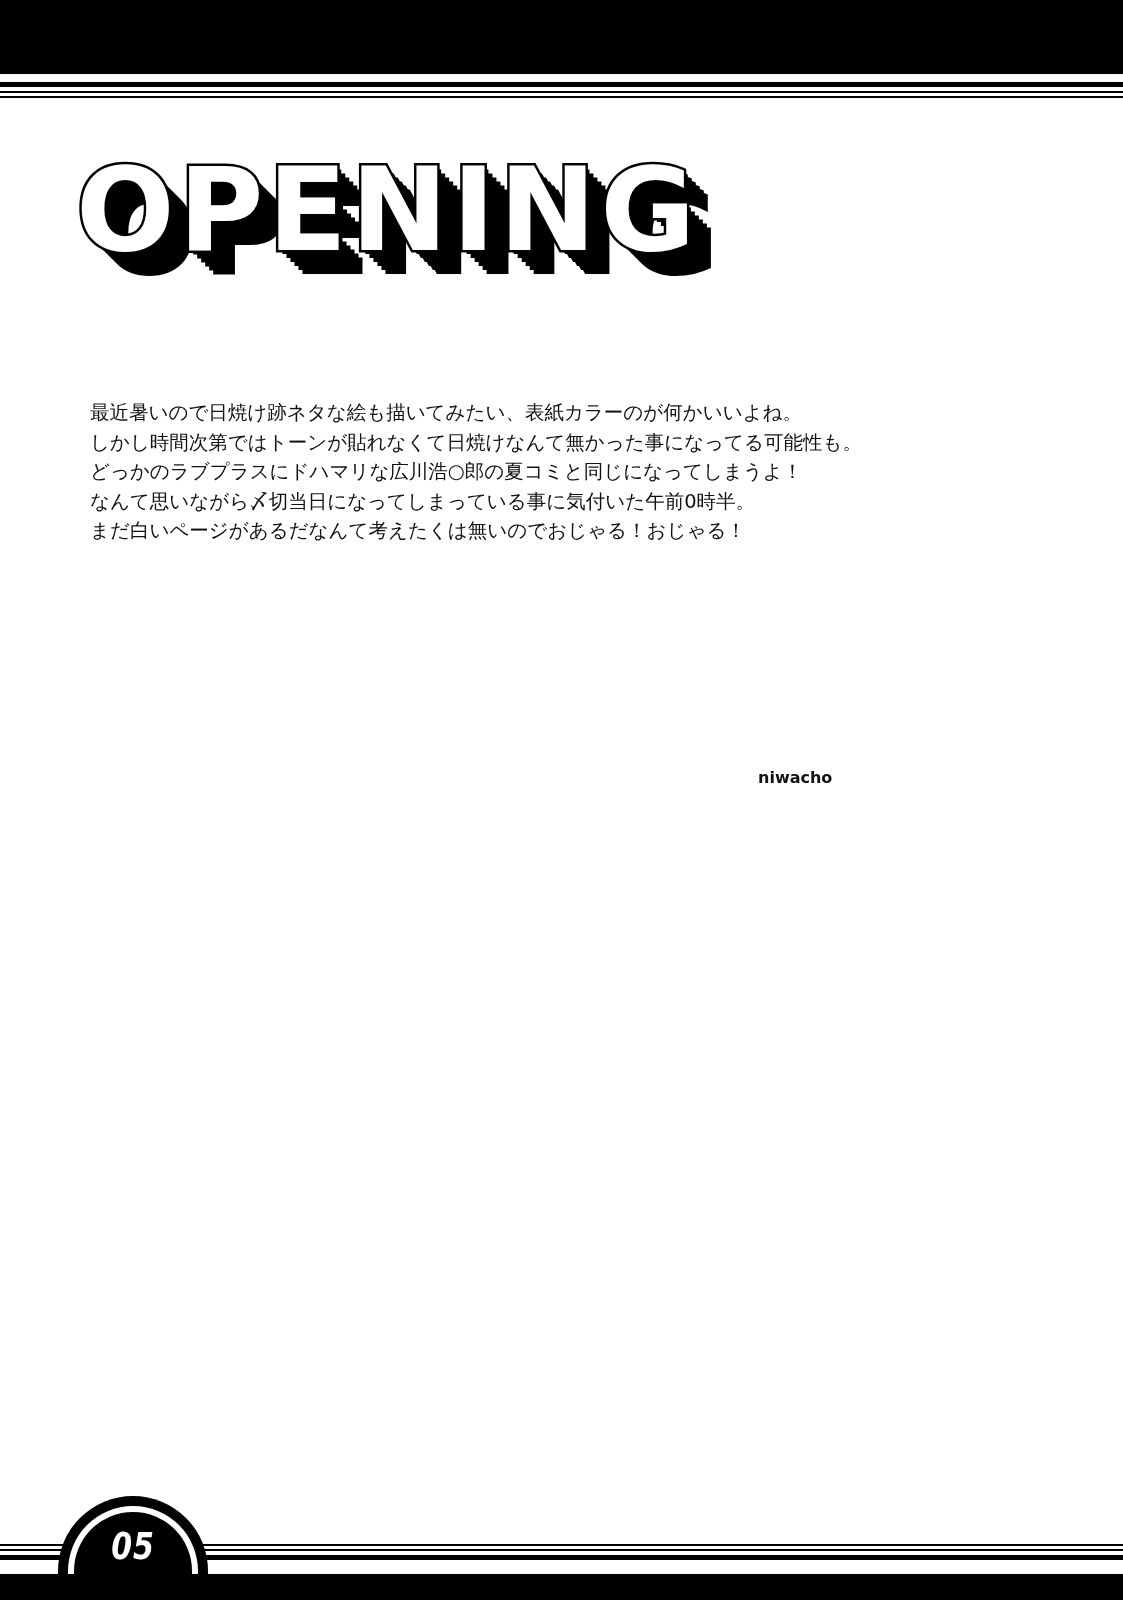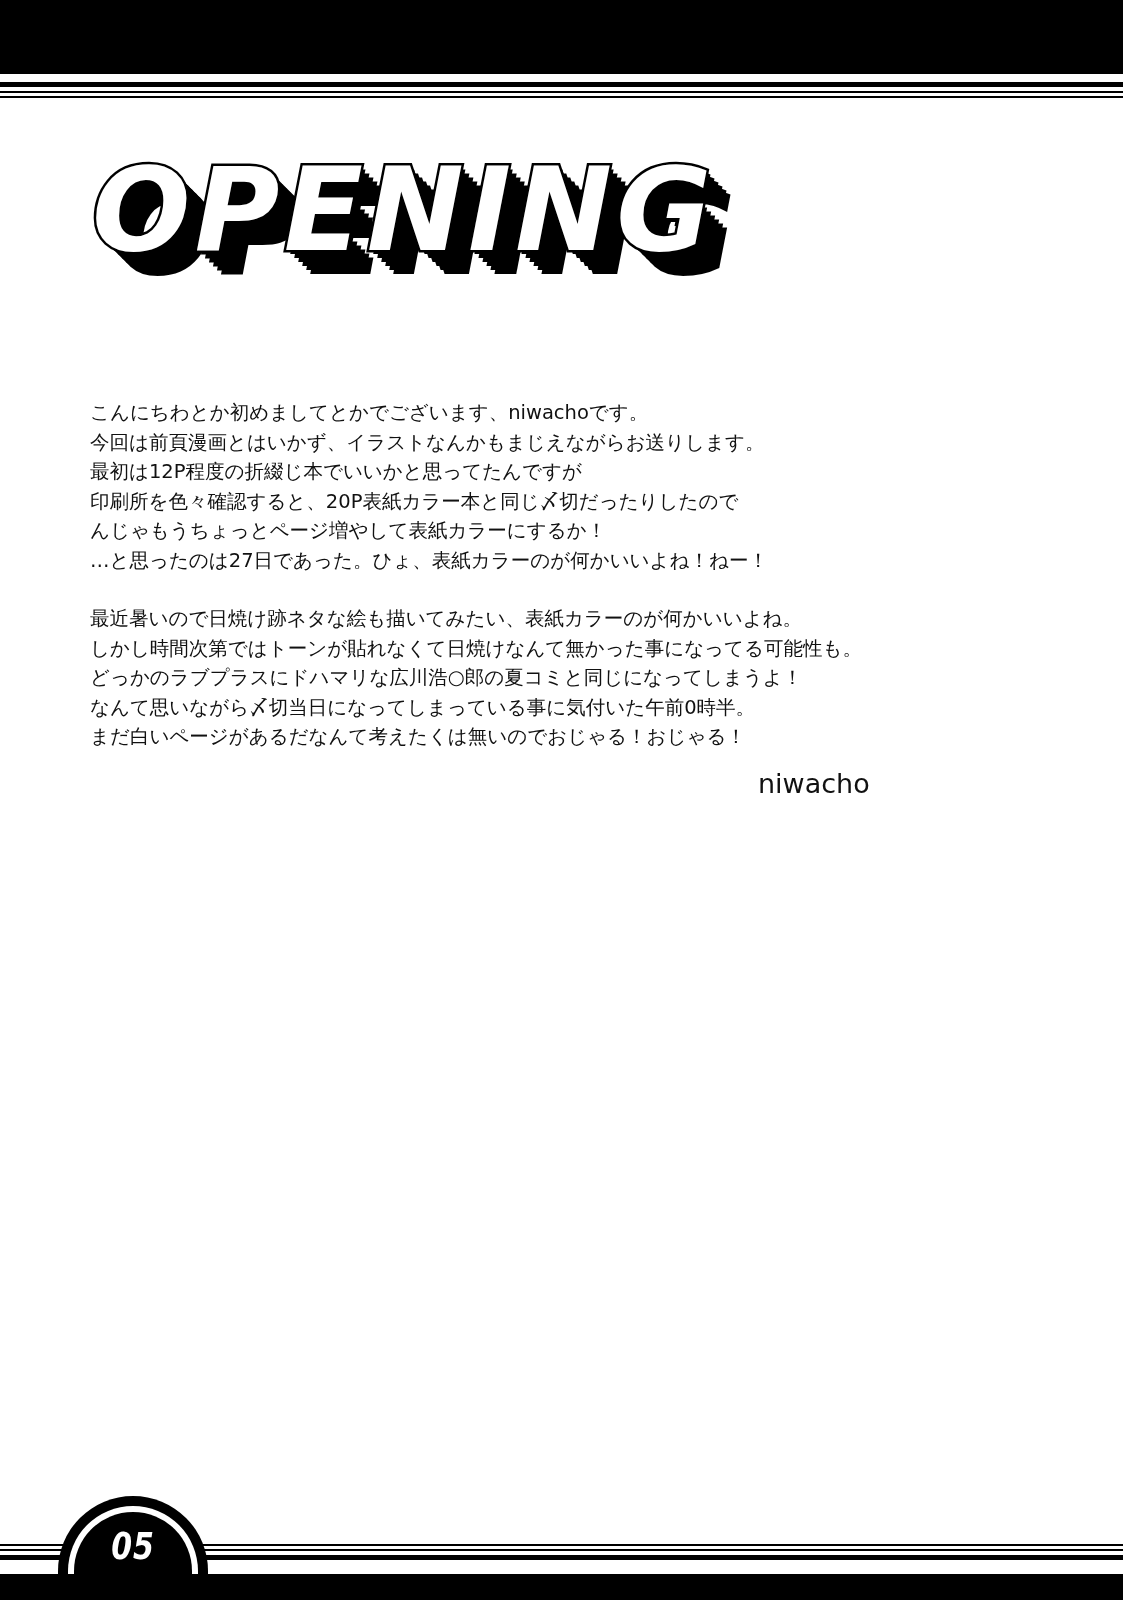--- a/index.html
+++ b/index.html
@@ -37,25 +37,24 @@
     background: #000000;
   }
   .rule-thick { height: 5px; }
   .rule-thin  { height: 2px; }
   .rule-gap-a { height: 4px; }
   .rule-gap-b { height: 3px; }
 
   
   .title-wrap {
     position: absolute;
-    left: 92px;
+    left: 76px;
     top: 150px;
     width: 900px;
     height: 140px;
-    font-style: italic;
   }
   .title {
     font-family: "DejaVu Sans", sans-serif;
     font-weight: 700;
     font-size: 116px;
     line-height: 120px;
     letter-spacing: 4px;
     color: #ffffff;
     -webkit-text-stroke: 5px #000000;
     paint-order: stroke fill;
@@ -78,22 +77,23 @@
     color: #111111;
   }
   .para { margin: 0 0 0 0; white-space: pre-wrap; }
   .para + .para { margin-top: 29px; }
 
   .signature {
     position: absolute;
     left: 758px;
     top: 768px;
     font-family: "DejaVu Sans", "Liberation Sans", sans-serif;
-    font-size: 27px;
+    font-size: 16px;
     color: #111111;
+    font-weight: bold;
   }
 
   
   .bottom-rules {
     position: absolute;
     left: 0;
     bottom: 40px;
     width: 1123px;
   }
   .bottom-band {
@@ -167,26 +167,20 @@
   <div class="rule rule-thin"></div>
   <div class="rule-gap-b"></div>
   <div class="rule rule-thin"></div>
 </div>
 
 <div class="title-wrap">
   <h1 class="title">OPENING</h1>
 </div>
 
 <div class="body-text">
-  <p class="para">こんにちわとか初めましてとかでございます、niwachoです。
-今回は前頁漫画とはいかず、イラストなんかもまじえながらお送りします。
-最初は12P程度の折綴じ本でいいかと思ってたんですが
-印刷所を色々確認すると、20P表紙カラー本と同じ〆切だったりしたので
-んじゃもうちょっとページ増やして表紙カラーにするか！
-…と思ったのは27日であった。ひょ、表紙カラーのが何かいいよね！ねー！</p>
   <p class="para">最近暑いので日焼け跡ネタな絵も描いてみたい、表紙カラーのが何かいいよね。
 しかし時間次第ではトーンが貼れなくて日焼けなんて無かった事になってる可能性も。
 どっかのラブプラスにドハマリな広川浩○郎の夏コミと同じになってしまうよ！
 なんて思いながら〆切当日になってしまっている事に気付いた午前0時半。
 まだ白いページがあるだなんて考えたくは無いのでおじゃる！おじゃる！</p>
 </div>
 
 <div class="signature">niwacho</div>
 
 <div class="bottom-rules">

